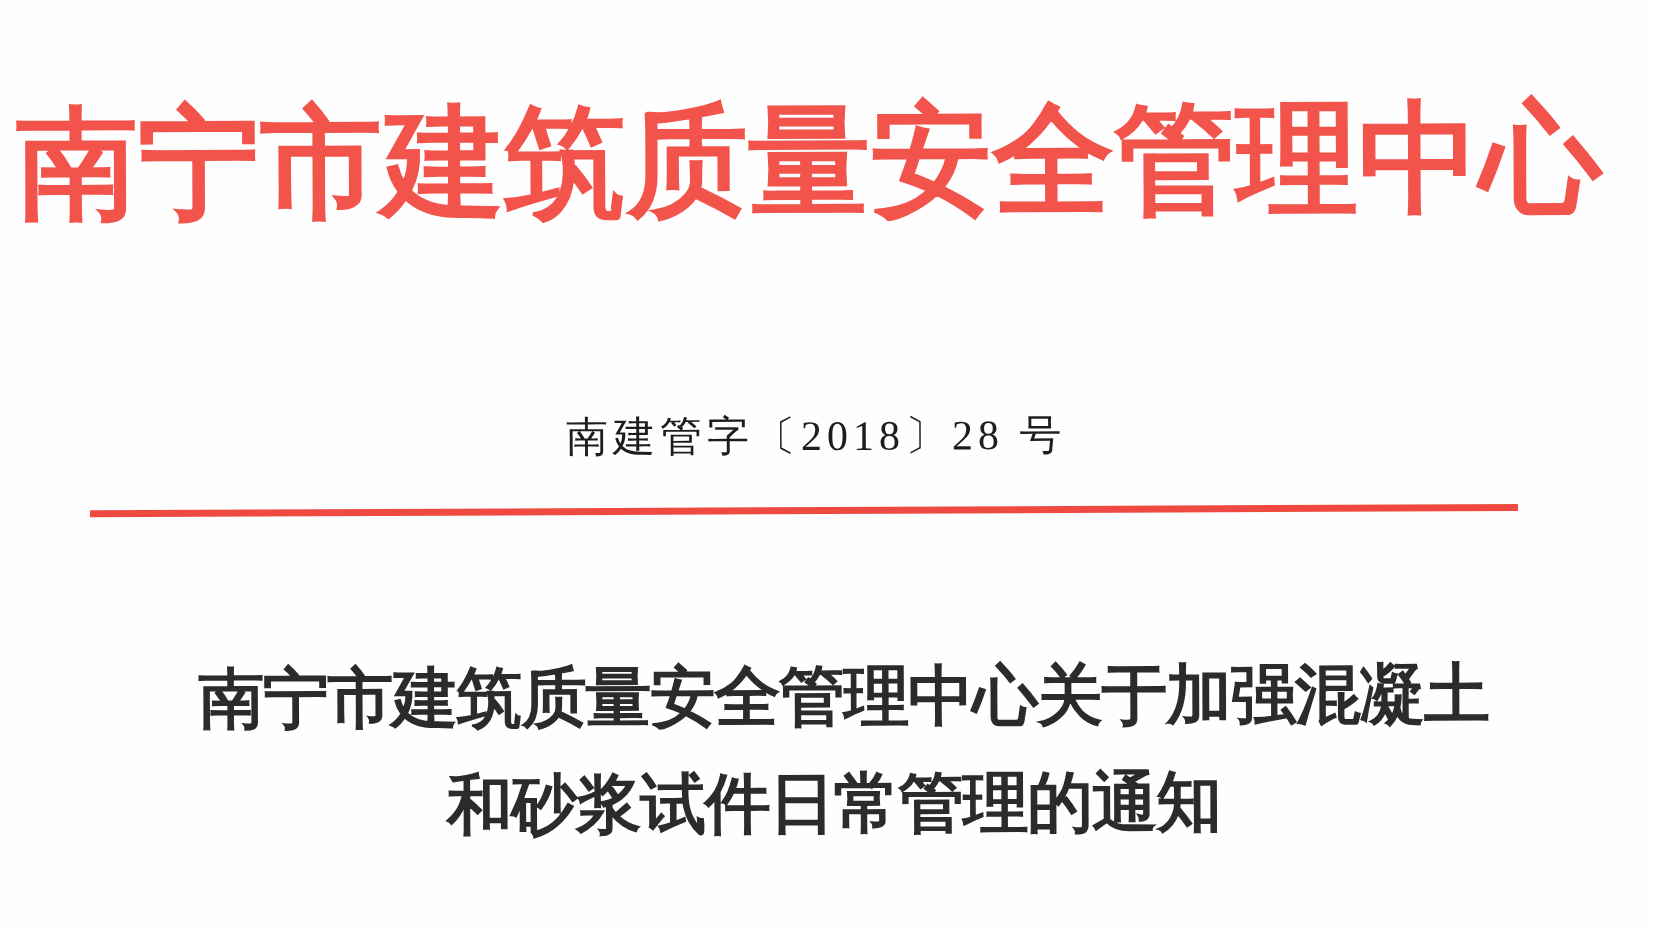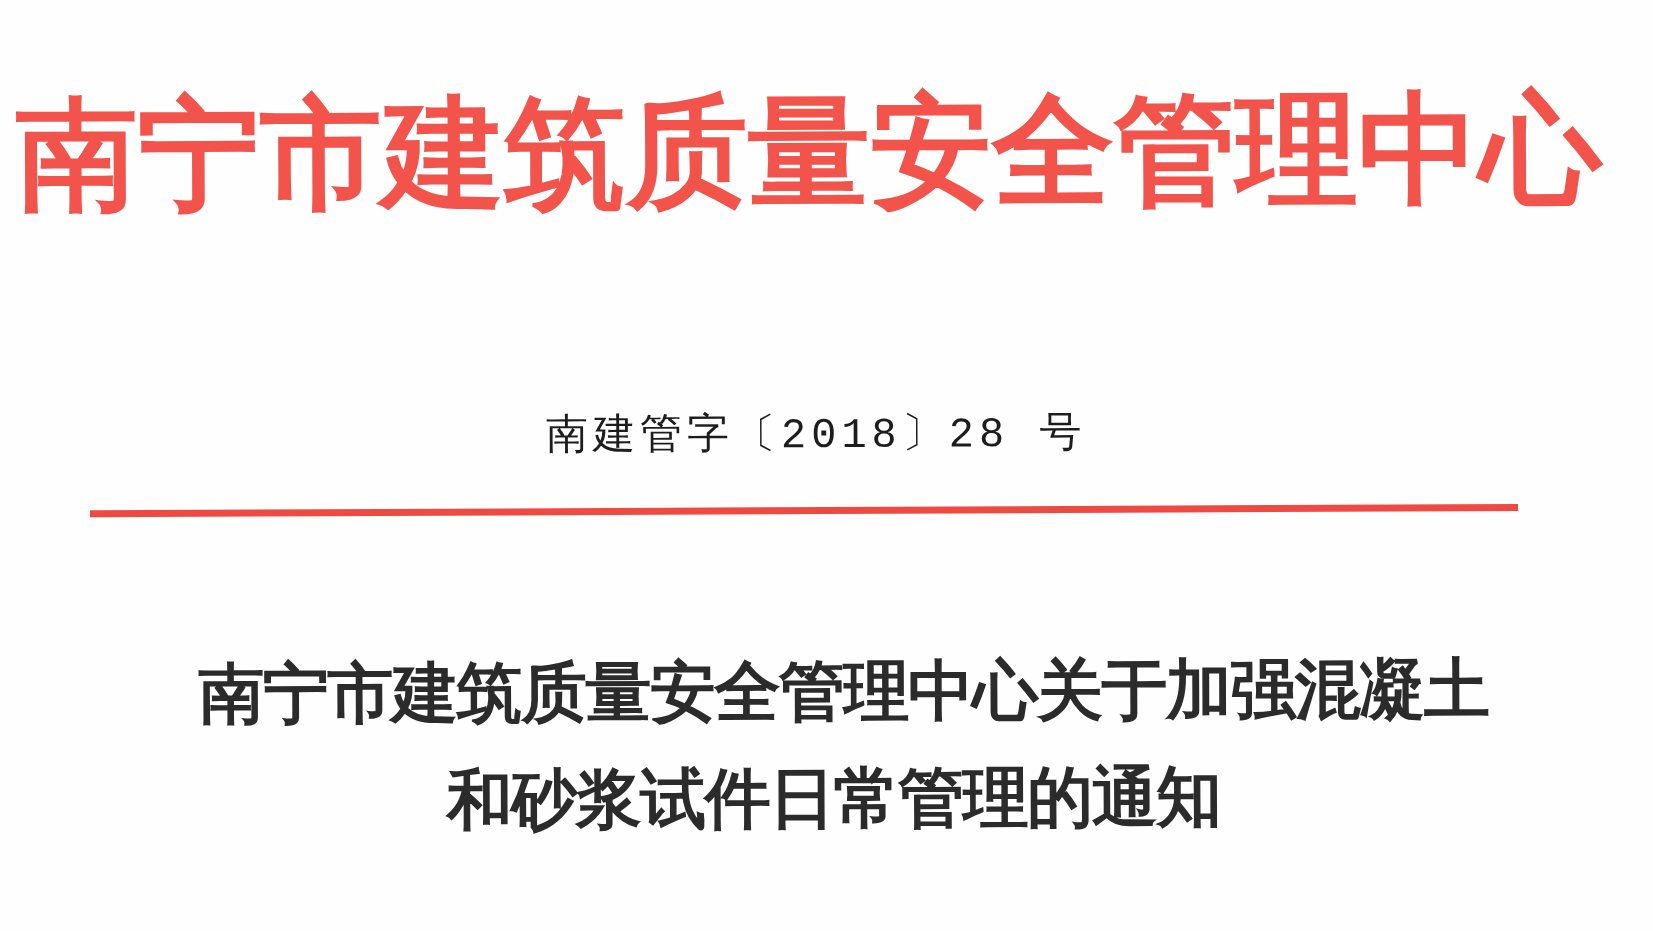--- a/index.html
+++ b/index.html
@@ -6,21 +6,21 @@
     margin: 0;
     padding: 0;
     background: #ffffff;
   }
   .page {
     position: relative;
     width: 1653px;
     height: 931px;
     background: #fffefe;
     overflow: hidden;
-    font-family: Liberation Mono, monospace;
+    font-family: Liberation Serif, serif;
   }
   
   .content {
     position: absolute;
     inset: 0;
     transform: rotate(-0.25deg);
     transform-origin: 50% 55%;
   }
   .org-name {
     position: absolute;

